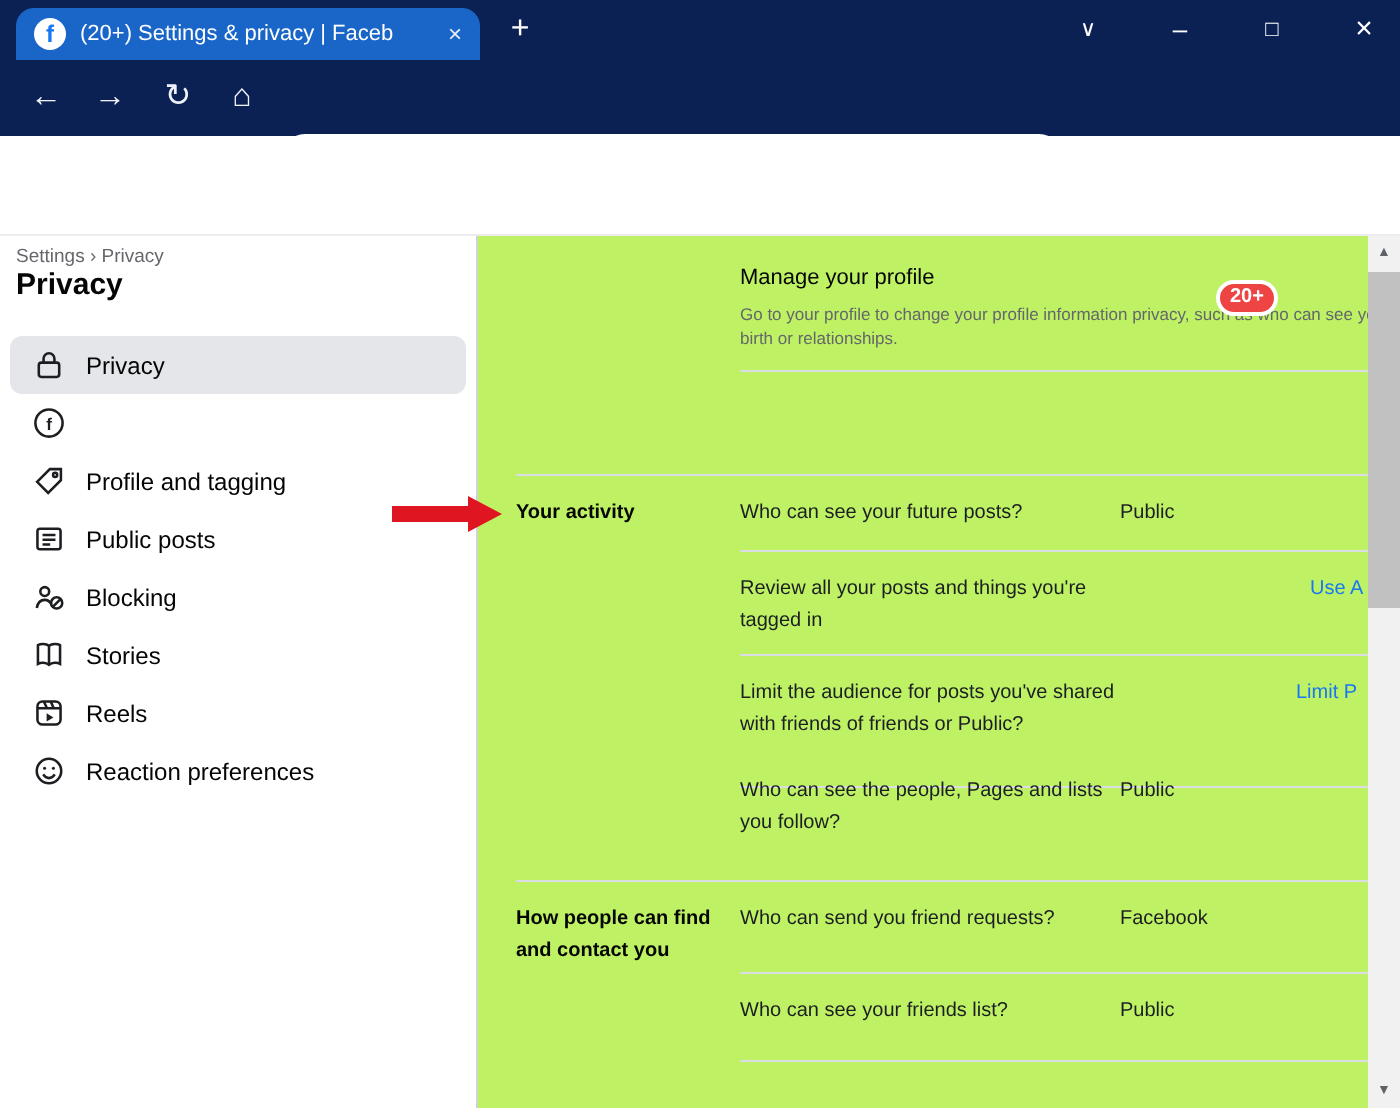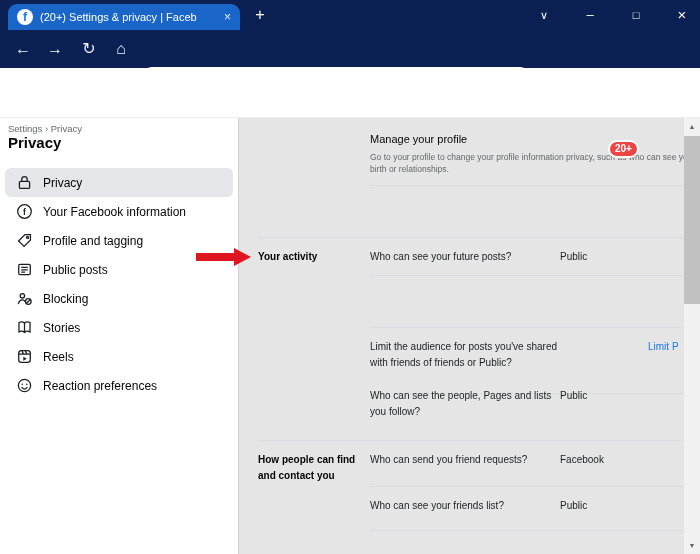--- a/index.html
+++ b/index.html
@@ -43,21 +43,21 @@
   .sidebar{position:absolute;left:0;top:118px;width:238px;height:436px;background:#fff}
   .breadcrumb{position:absolute;left:8px;top:5px;font-size:9.5px;color:#65676b}
   .sb-title{position:absolute;left:8px;top:16px;font-size:15px;font-weight:bold;color:#050505}
   .sb-list{position:absolute;left:0;top:50px;width:238px}
   .sb-item{height:29px;margin:0 5px;border-radius:6px;display:flex;align-items:center;gap:10px;padding-left:10px;font-size:12px;color:#050505}
   .sb-item.selected{background:#e4e6e9}
   .sb-icon{width:18px;height:18px;flex:none;display:flex;align-items:center;justify-content:center}
   .vdivider{position:absolute;left:238px;top:118px;width:1px;height:436px;background:#d0d2d6}
 
   
-  .main{position:absolute;left:239px;top:118px;width:445px;height:436px;background:#e5e5e5;overflow:hidden}
+  .main{position:absolute;left:239px;top:118px;width:445px;height:436px;background:#bef264;overflow:hidden}
   .m-title{font-size:11px;color:#050505;font-weight:500}
   .m-desc{font-size:8.5px;color:#65676b;white-space:nowrap;line-height:12px}
   .hline{position:absolute;height:1px;background:#dadde1}
   .sec-label{position:absolute;left:19px;font-size:10px;font-weight:bold;color:#050505;line-height:16px}
   .row{position:absolute;left:131px;width:314px}
   .q{position:absolute;left:0;top:0;width:190px;font-size:10px;color:#1c1e21;line-height:16px}
   .val{position:absolute;left:190px;top:0;font-size:10px;color:#1c1e21;line-height:16px;white-space:nowrap}
   .lnk{position:absolute;top:0;font-size:10px;color:#1877f2;line-height:16px;white-space:nowrap}
 
   
@@ -217,21 +217,20 @@
         <span class="sb-label">Privacy</span>
       </div>
 
       <div class="sb-item">
         <span class="sb-icon">
           <svg width="17" height="17" viewBox="0 0 20 20">
               <circle cx="10" cy="10" r="8" fill="none" stroke="#1c1e21" stroke-width="1.5"></circle>
               <text x="10" y="14" text-anchor="middle" font-size="10" font-family="Liberation Sans, sans-serif" font-weight="bold" fill="#1c1e21">f</text>
             </svg>
         </span>
-        <span class="sb-label">Your Facebook information</span>
       </div>
 
       <div class="sb-item">
         <span class="sb-icon">
           <svg width="17" height="17" viewBox="0 0 20 20" fill="none" stroke="#1c1e21" stroke-width="1.5">
               <path d="M3 10.5 10.5 3H17v6.5L9.5 17z"></path>
               <circle cx="13.6" cy="6.4" r="1.2"></circle>
             </svg>
         </span>
         <span class="sb-label">Profile and tagging</span>
@@ -309,20 +308,24 @@
     <div class="hline" style="left:19px;top:119px;width:426px"></div>
 
     <div class="sec-label" style="top:131px;width:108px">Your activity</div>
 
     <div class="row" style="top:131px;height:26px">
       <span class="q">Who can see your future posts?</span>
       <span class="val">Public</span>
     </div>
     <div class="hline" style="left:131px;top:157px;width:314px"></div>
 
+    <div class="row" style="top:169px;height:40px">
+      <span class="q">Review all your posts and things you're tagged in</span>
+      <span class="lnk" style="left:285px">Use A</span>
+    </div>
     <div class="hline" style="left:131px;top:209px;width:314px"></div>
 
     <div class="row" style="top:221px;height:54px">
       <span class="q">Limit the audience for posts you've shared with friends of friends or Public?</span>
       <span class="lnk" style="left:278px">Limit P</span>
     </div>
     <div class="hline" style="left:131px;top:275px;width:314px"></div>
 
     <div class="row" style="top:270px;height:35px">
       <span class="q">Who can see the people, Pages and lists you follow?</span>

